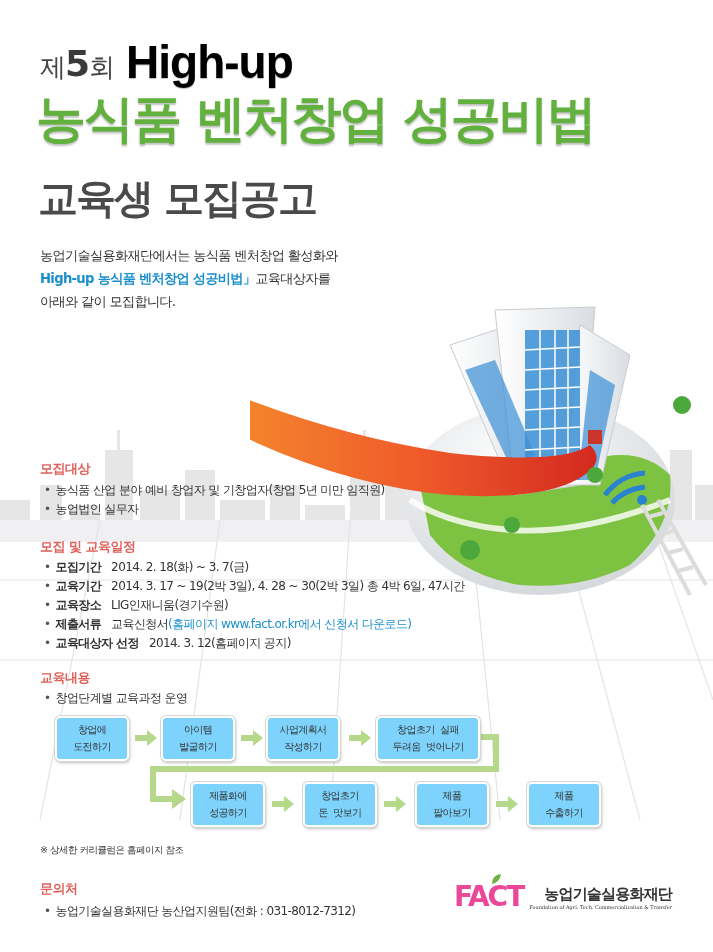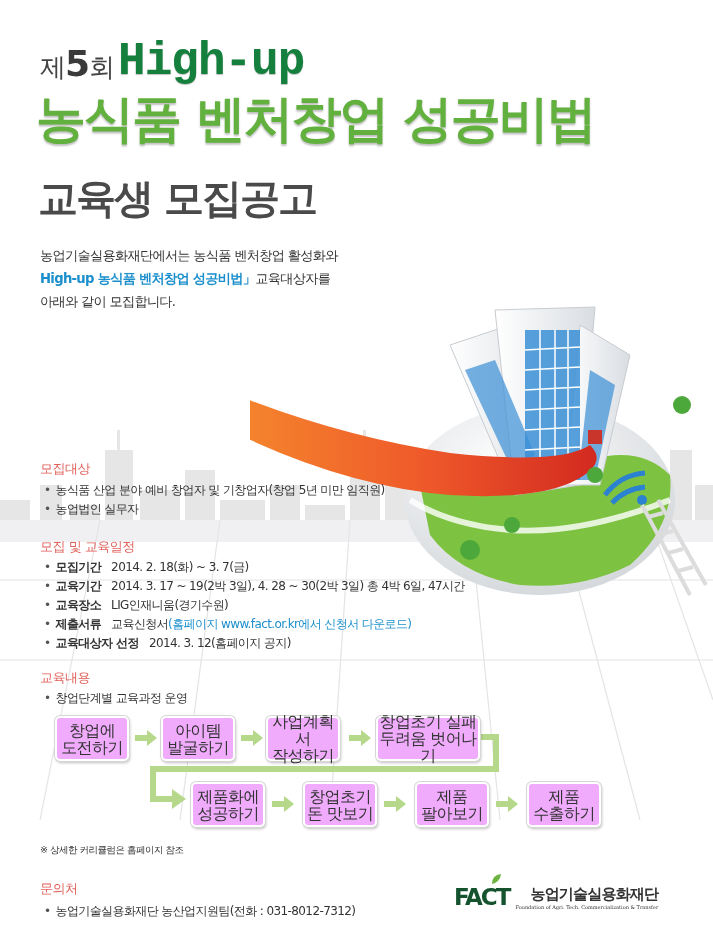--- a/index.html
+++ b/index.html
@@ -7,59 +7,59 @@
   body { position:relative; font-family:"DejaVu Sans", "Liberation Sans", sans-serif; color:#333; }
 
   
   .bg-skyline { position:absolute; left:0; top:430px; width:713px; height:110px; }
   .bg-floor { position:absolute; left:0; top:520px; width:713px; height:300px; }
 
   
   .edition-line { position:absolute; left:40px; top:39px; display:flex; align-items:flex-end; }
   .edition { font-family:"DejaVu Sans", sans-serif; font-size:26px; color:#444; letter-spacing:-1px; line-height:36px; }
   .edition .num { font-size:36px; font-weight:bold; color:#3a3a3a; }
-  .brand { font-family:Liberation Mono, monospace; font-weight:bold; font-size:46px; color:#15803d; letter-spacing:-1px; margin-left:4px; line-height:46px;
+  .brand { font-family:Liberation Sans, sans-serif; font-weight:bold; font-size:46px; color:#000000; letter-spacing:-1px; margin-left:12px; line-height:46px;
            text-shadow:0 1px 1px rgba(0,0,0,0.25); }
   .main-title { position:absolute; left:36px; top:86px; font-family:"DejaVu Sans", sans-serif; font-weight:bold; font-size:50px; color:#62b03e;
                 letter-spacing:-2px; line-height:66px; text-shadow:0 2px 2px rgba(0,0,0,0.25); white-space:nowrap; }
   .sub-title { position:absolute; left:38px; top:172px; font-family:"DejaVu Sans", sans-serif; font-weight:bold; font-size:40px; color:#4a4a4a;
                letter-spacing:-2px; line-height:52px; white-space:nowrap; }
 
   
   .intro { position:absolute; left:40px; top:244px; width:330px; font-size:13.2px; line-height:23px; color:#333; letter-spacing:-0.7px; }
   .intro .hl { color:#1b8fcc; font-weight:bold; }
 
   
   .illustration { position:absolute; left:250px; top:285px; width:463px; height:330px; }
 
   
-  .section-head { position:absolute; left:40px; font-size:13px; font-weight:normal; color:#e0605a; letter-spacing:-0.5px; }
+  .section-head { position:absolute; left:40px; font-size:13px; font-weight:bold; color:#e0605a; letter-spacing:-0.5px; }
   .bullets { position:absolute; left:44px; font-size:12px; line-height:19px; color:#333; letter-spacing:-0.6px; }
   .bullets li { list-style:none; white-space:nowrap; }
   .bullets li::before { content:"•"; margin-right:5px; color:#555; }
   .bullets .k { font-weight:bold; margin-right:10px; }
   .bullets .blue { color:#1b8fcc; }
 
   
   .flow { position:absolute; left:0; top:0; width:713px; height:952px; pointer-events:none; }
-  .step { position:absolute; width:74px; height:45px; background:#f0abfc; border:2px solid #fff; border-radius:5px;
+  .step { position:absolute; width:74px; height:45px; background:#7dd3fc; border:2px solid #fff; border-radius:5px;
           box-shadow:0 0 0 1px #d6d6d6, 1px 2px 3px rgba(0,0,0,0.25);
-          display:flex; align-items:center; justify-content:center; text-align:center; font-size:16px; line-height:17px; color:#333; letter-spacing:-0.6px; pointer-events:auto; }
+          display:flex; align-items:center; justify-content:center; text-align:center; font-size:10px; line-height:17px; color:#333; letter-spacing:-0.6px; pointer-events:auto;font-family:Liberation Mono, monospace; }
   .step.wide { width:104px; }
   .step span { white-space:pre-line; }
   .arrow { position:absolute; width:22px; height:16px; }
 
   .note { position:absolute; left:40px; top:844px; font-size:9.5px; color:#333; letter-spacing:-0.5px; }
 
   .contact { position:absolute; left:44px; top:903px; font-size:12px; color:#333; letter-spacing:-0.6px; white-space:nowrap; }
   .contact::before { content:"•"; margin-right:5px; color:#555; }
 
   
   .logo { position:absolute; left:454px; top:883px; display:flex; align-items:flex-end; }
-  .logo-mark { font-family:"DejaVu Sans", sans-serif; font-weight:bold; font-size:23px; color:#14532d; letter-spacing:-2px; line-height:28px; position:relative; }
+  .logo-mark { font-family:"DejaVu Sans", sans-serif; font-weight:bold; font-size:28px; color:#ec4899; letter-spacing:-2px; line-height:28px; position:relative; }
   .logo-text { margin-left:6px; display:flex; flex-direction:column;text-align:right; }
   .logo-text .ko { font-weight:bold; font-size:15px; color:#333; letter-spacing:-0.8px; line-height:18px; }
   .logo-text .en { font-family:"DejaVu Serif", serif; font-size:5px; color:#333; letter-spacing:0; line-height:8px; white-space:nowrap; }
 </style>
 </head>
 <body>
 
 <svg class="bg-skyline" viewBox="0 0 713 110" preserveAspectRatio="none">
   <g fill="#e6e6e6">
     <rect x="0" y="70" width="30" height="40"></rect>

